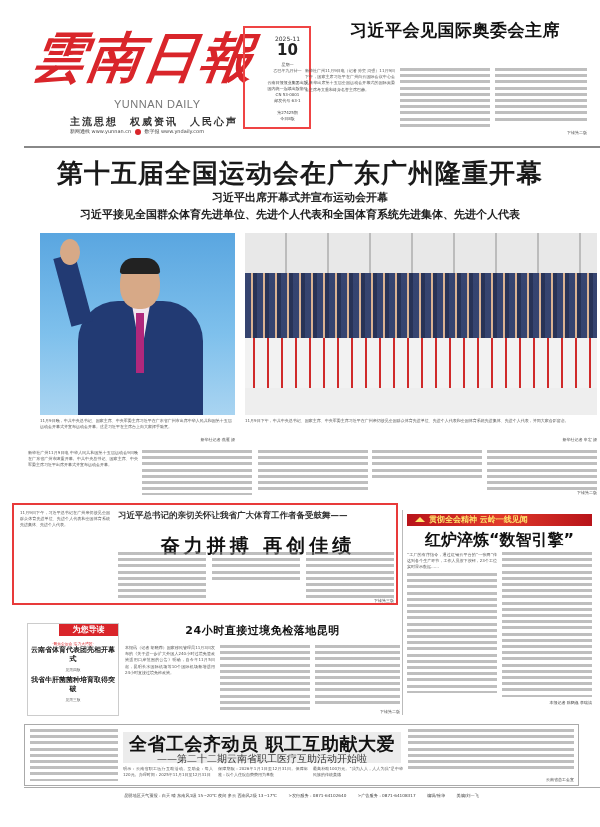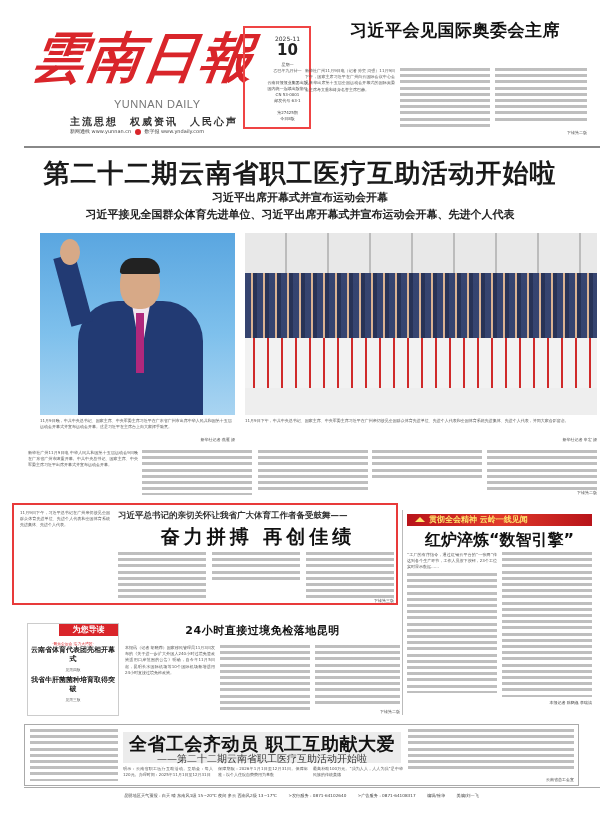--- a/index.html
+++ b/index.html
@@ -47,21 +47,21 @@
   .photo2 .wall { position:absolute; left:0; top:0; width:100%; height:50px; background:repeating-linear-gradient(90deg,#e8e8e8 0,#e8e8e8 40px,#bcbcbc 40px,#bcbcbc 42px); }
   .photo2 .crowd { position:absolute; left:0; top:40px; width:100%; height:70px; background:repeating-linear-gradient(90deg,#2d3c6a 0,#2d3c6a 6px,#d9b08f 6px,#d9b08f 8px,#1e2a50 8px,#1e2a50 12px); opacity:.95; }
   .photo2 .row2 { position:absolute; left:0; top:105px; width:100%; height:50px; background:repeating-linear-gradient(90deg,#f2f2f2 0,#f2f2f2 8px,#d02a2a 8px,#d02a2a 10px,#f2f2f2 10px,#f2f2f2 14px); }
   .photo2 .floor { position:absolute; left:0; top:155px; width:100%; height:27px; background:#eeeeee; }
 
   .cap { font-size:4px; line-height:6px; color:#555; }
 
   
   .red-box { left:12px; top:503px; width:386px; height:102px; border:2px solid #e83a3a; }
   .kicker { font-family:"DejaVu Serif","Liberation Serif",serif; font-size:8.5px; font-weight:bold; color:#333; }
-  .red-head { font-size:19px; font-weight:bold; color:#111; letter-spacing:4px; }
+  .red-head { font-size:19px; font-weight:bold; color:#111; letter-spacing:4px;margin-top:9px; }
 
   
   .banner { left:407px; top:514px; width:185px; height:12px; background:linear-gradient(90deg,#b8141a,#e03a2a,#b8141a); color:#ffe36b; font-size:8px; font-weight:bold; padding-left:22px; line-height:12px; }
   .banner .tri { position:absolute; left:8px; top:3px; width:0; height:0; border-left:5px solid transparent; border-right:5px solid transparent; border-bottom:5px solid #ffe36b; }
   .feat-head { left:407px; top:530px; width:185px; text-align:center; font-size:16px; font-weight:bold; color:#111; }
 
   
   .guide { left:27px; top:623px; width:92px; height:93px; border:1px solid #ccc; }
   .guide .ghead { background:#d9252a; color:#fff; font-size:8px; font-weight:bold; text-align:center; height:12px; line-height:12px;margin-left:31px; }
   .guide .gk { font-size:3.8px; color:#d9252a; text-align:center; margin-top:5px; }
@@ -112,23 +112,23 @@
 </div>
 <div class="abs col-text" style="left:305px;top:68px;width:90px;height:68px;">
   <span>新华社广州11月9日电（记者 孙奕 周强）11月9日下午，国家主席习近平在广州白云国际会议中心会见来华出席第十五届全国运动会开幕式的国际奥委会主席考文垂和终身名誉主席巴赫。</span>
 </div>
 <div class="abs col-text fill" style="left:400px;top:68px;width:90px;height:62px;"></div>
 <div class="abs col-text fill" style="left:495px;top:68px;width:92px;height:55px;"></div>
 <div class="abs more" style="left:520px;top:130px;width:67px;">下转第二版</div>
 
 <div class="abs hr" style="left:24px;top:146px;width:576px;"></div>
 
-<div class="abs main-head">第二十二期云南省职工医疗互助活动开始啦</div>
+<div class="abs main-head">第十五届全国运动会在广东广州隆重开幕</div>
 <div class="abs sub1">习近平出席开幕式并宣布运动会开幕</div>
-<div class="abs sub2">习近平接见全国群众体育先进单位、习近平出席开幕式并宣布运动会开幕、先进个人代表</div>
+<div class="abs sub2">习近平接见全国群众体育先进单位、先进个人代表和全国体育系统先进集体、先进个人代表</div>
 
 <div class="abs photo1">
   <div class="suit"></div>
   <div class="arm"></div>
   <div class="hand"></div>
   <div class="shirt"></div>
   <div class="tie"></div>
   <div class="head"></div>
   <div class="hair"></div>
 </div>

